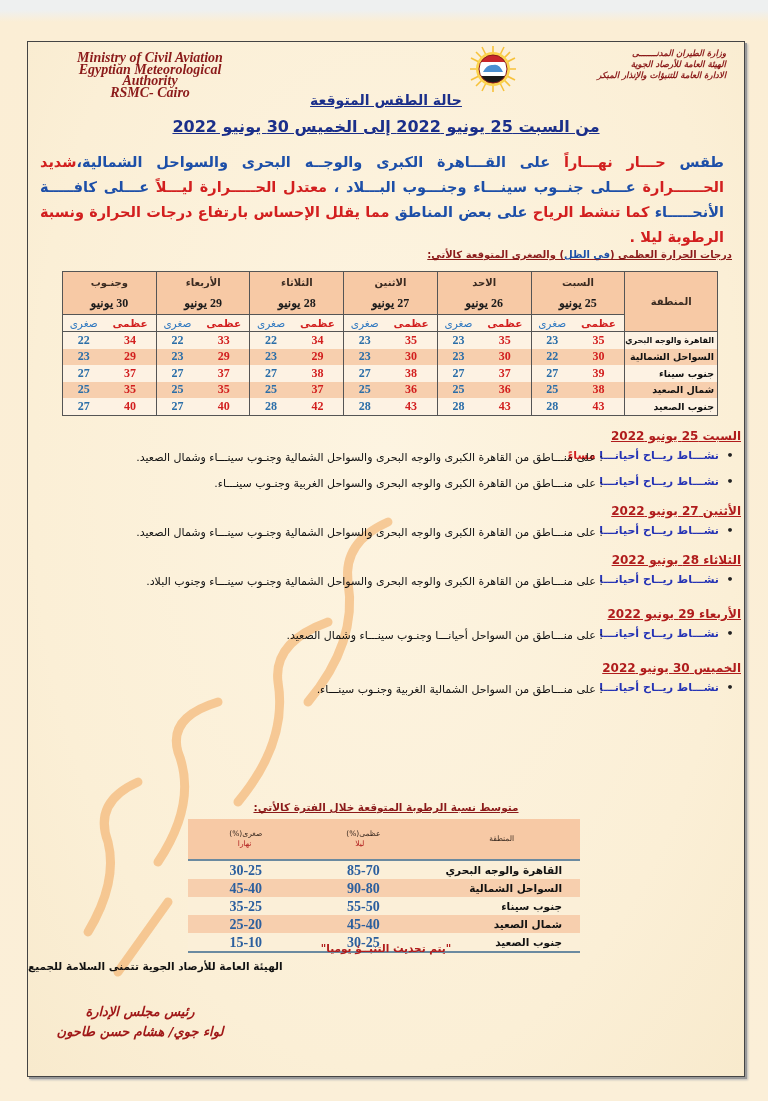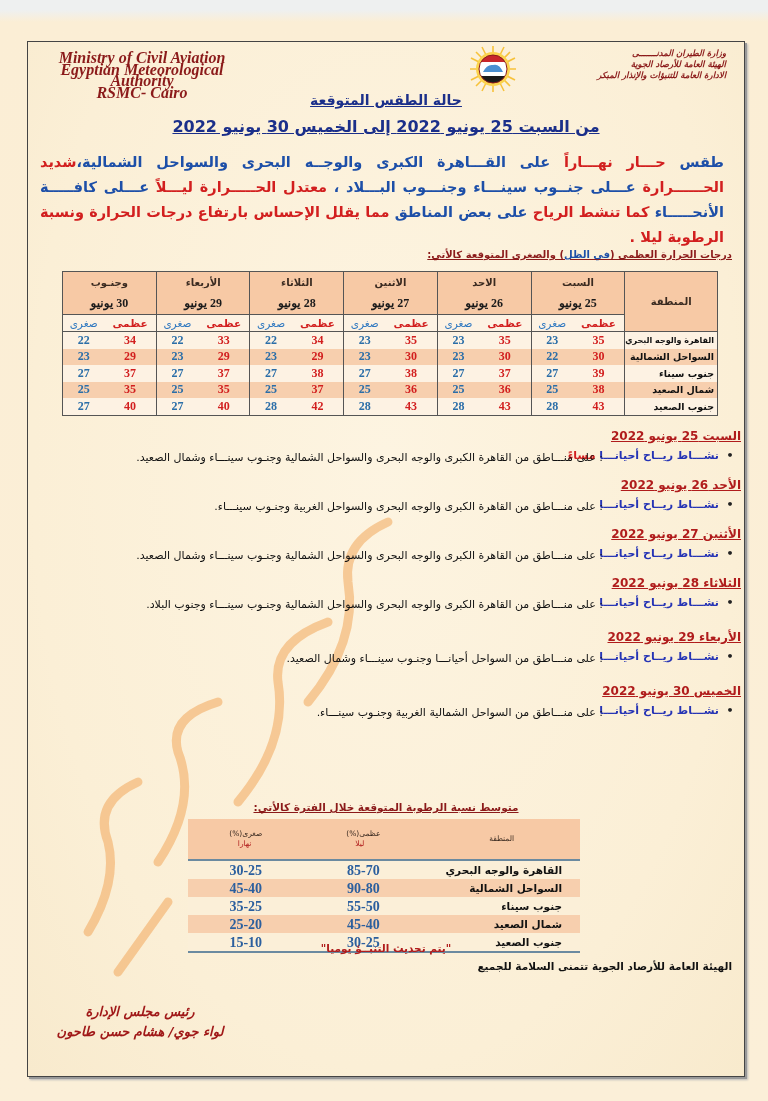--- a/index.html
+++ b/index.html
@@ -12,22 +12,22 @@
     position:absolute; left:27px; top:41px; width:716px; height:1034px;
     border:1px solid #444; box-shadow: 2px 2px 0 #999, 3px 3px 2px #bbb;
     background: radial-gradient(ellipse at 50% 40%, #fdf4e1 0%, #fbefd6 70%, #f8eacd 100%);
     direction:rtl;
   }
   .wm {
     position:absolute; left:20px; top:460px; width:360px; height:480px; pointer-events:none;
     opacity:.55;
   }
   .hdr-en {
-    position:absolute; left:24px; top:10px; width:180px; text-align:center; direction:ltr;
-    font-family:"Liberation Serif", serif; font-style:italic; font-weight:bold; font-size:16px;
+    position:absolute; left:32px; top:10px; width:180px; text-align:center; direction:ltr;
+    font-family:"Liberation Serif", serif; font-style:italic; font-weight:bold; font-size:14px;
     color:#8b1a1a; line-height:11.5px;
   }
   .hdr-ar {
     position:absolute; right:18px; top:6px; width:200px; text-align:right;
     font-family:"DejaVu Sans", sans-serif; font-style:italic; font-weight:bold; font-size:8.5px;
     color:#8b1a1a; line-height:11px;
   }
   .logo { position:absolute; left:442px; top:4px; width:46px; height:46px; }
   .title1 {
     position:absolute; left:0; right:0; top:50px; text-align:center;
@@ -93,21 +93,21 @@
   }
   table.hum thead th { background:#f7c9a5; height:38px; font-family:"DejaVu Sans", sans-serif; font-weight:normal; font-size:7.5px; color:#3a2a20; text-align:center; border-bottom:2px solid #6b8aa0; line-height:10px; }
   table.hum thead th .night { color:#b01c1c; display:block; text-align:left; padding-left:43%; }
   table.hum thead th.rgn { text-align:center; width:40%; }
   table.hum td { text-align:center; font-weight:bold; font-size:14px; color:#2b5f9e; height:16px; line-height:15px; }
   table.hum td.rgn { font-family:"DejaVu Sans", sans-serif; font-size:10.5px; color:#111; text-align:right; padding-right:18px; }
   table.hum tr.odd td { background:#fbefd8; } table.hum tr.even td { background:#f7cfae; }
   table.hum tbody tr:last-child td { border-bottom:2px solid #6b8aa0; }
 
   .upd { position:absolute; left:0; right:0; top:900px; text-align:center; font-weight:bold; font-size:10.5px; color:#b01c1c; }
-  .wish { position:absolute; left:0; right:12px; top:918px; text-align:right; font-weight:bold; font-size:10.5px; color:#111; }
+  .wish { position:absolute; left:0; right:12px; top:918px; text-align:left; font-weight:bold; font-size:10.5px; color:#111; }
   .sign { position:absolute; left:12px; top:960px; width:200px; text-align:center; font-style:italic; font-weight:bold; font-size:13px; color:#a01818; line-height:20px; font-family:"DejaVu Sans", sans-serif; }
 </style>
 </head>
 <body>
 
 <div class="page">
 
   <svg class="wm" viewBox="0 0 360 480">
     <g fill="none" stroke="#f2a85c" stroke-width="9" stroke-linecap="round">
       <path d="M40 430 Q70 380 60 340 Q45 300 90 280"></path>
@@ -281,21 +281,20 @@
 
   <div class="days" id="days">
       <div class="day" style="margin-top: 0px;">
         <div class="day-h">السبت 25 يونيو 2022</div>
        <div class="day-row">
          <div class="bullet"><span class="dot">•</span><span>نشـــاط ريــاح أحيانـــا</span><span class="eve"> مساءً</span></div>
          <div class="desc">: على منـــاطق من القاهرة الكبرى والوجه البحرى والسواحل الشمالية وجنـوب سينـــاء وشمال الصعيد.</div>
        </div>
       </div>
       <div class="day" style="margin-top: 9px;">
-        <div class="day-h">الأحد 26 يونيو 2022</div>
        <div class="day-row">
          <div class="bullet"><span class="dot">•</span><span>نشـــاط ريــاح أحيانـــا</span><span class="eve"></span></div>
          <div class="desc">: على منـــاطق من القاهرة الكبرى والوجه البحرى والسواحل الغربية وجنـوب سينـــاء.</div>
        </div>
       </div>
       <div class="day" style="margin-top: 9px;">
         <div class="day-h">الأثنين 27 يونيو 2022</div>
        <div class="day-row">
          <div class="bullet"><span class="dot">•</span><span>نشـــاط ريــاح أحيانـــا</span><span class="eve"></span></div>
          <div class="desc">: على منـــاطق من القاهرة الكبرى والوجه البحرى والسواحل الشمالية وجنـوب سينـــاء وشمال الصعيد.</div>

